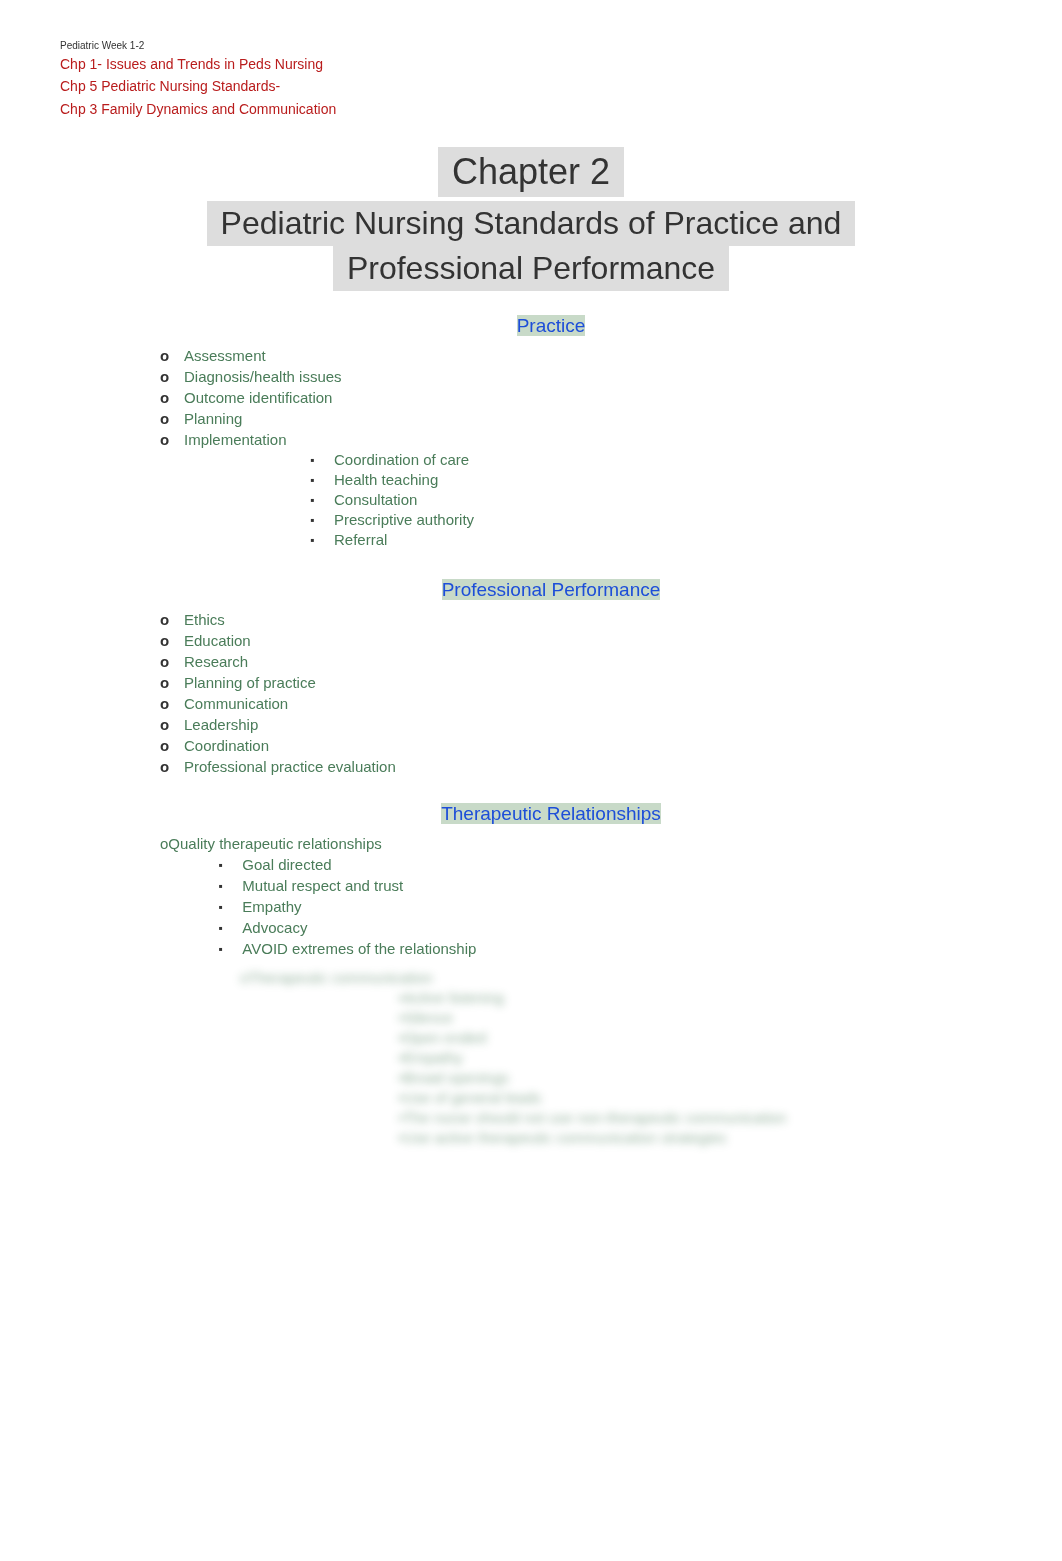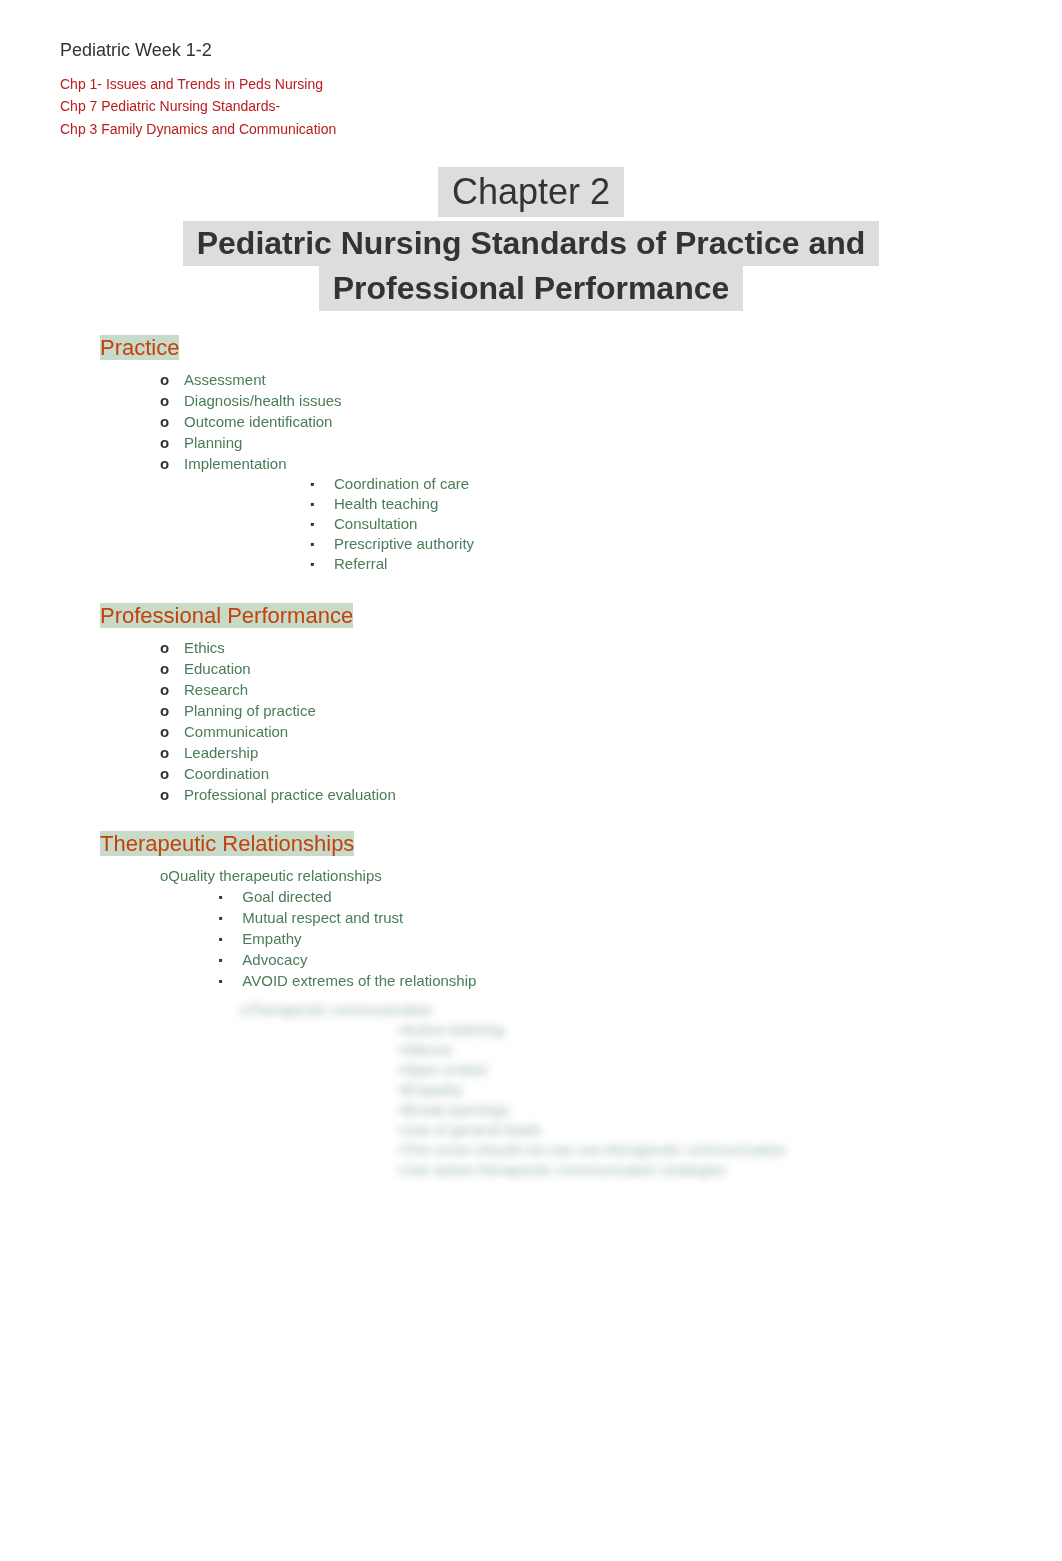--- a/index.html
+++ b/index.html
@@ -12,41 +12,42 @@
       background: #ffffff;
       font-family: Arial, sans-serif;
       font-size: 15px;
       color: #222;
       width: 1062px;
       min-height: 1561px;
       padding: 40px 60px;
     }
 
     .top-header {
-      font-size: 18px;
-      color: #333;
-      margin-bottom: 12px;
+      font-size: 10px;
+      color: #333;
+      margin-bottom: 2px;
     }
 
     .link-text {
       color: #b91c1c;
       font-size: 14px;
       line-height: 1.6;
     }
 
     .chapter-title-block {
       text-align: center;
       margin: 27px 0 24px 0;
     }
 
     .section-heading {
-      font-size: 22px;
-      color: #c2410c;
+      font-size: 19px;
+      color: #1d4ed8;
       margin: 22px 0 10px 40px;
       font-weight: 400;
+      text-align: center;
     }
 
     .level1-list {
       list-style: none;
       margin-left: 100px;
     }
 
     .level1-list li {
       margin: 4px 0;
       color: #4a7c59;
@@ -119,21 +120,21 @@
     }
 
     .chapter-title-line1 {
       font-size: 36px;
       font-weight: 400;
       color: #333;
     }
 
     .chapter-title-line2 {
       font-size: 32px;
-      font-weight: 700;
+      font-weight: 400;
       color: #333;
     }
 
     .title-wrapper {
       background-color: #ddd;
       display: inline-block;
       padding: 4px 14px;
       margin-bottom: 4px;
     }
 
@@ -152,21 +153,21 @@
       background-color: #c8dac8;
       display: inline;
     }
   </style>
 </head>
 <body>
 
 <div>
   <div class="top-header">Pediatric Week 1-2</div>
   <div class="link-text">Chp 1- Issues and Trends in Peds Nursing</div>
-  <div class="link-text">Chp 7 Pediatric Nursing Standards-</div>
+  <div class="link-text">Chp 5 Pediatric Nursing Standards-</div>
   <div class="link-text">Chp 3 Family Dynamics and Communication</div>
 </div>
 
 <div class="chapter-title-block">
   <div>
     <span class="title-wrapper">
       <span class="chapter-title-line1">Chapter 2</span>
     </span>
   </div>
   <div>

